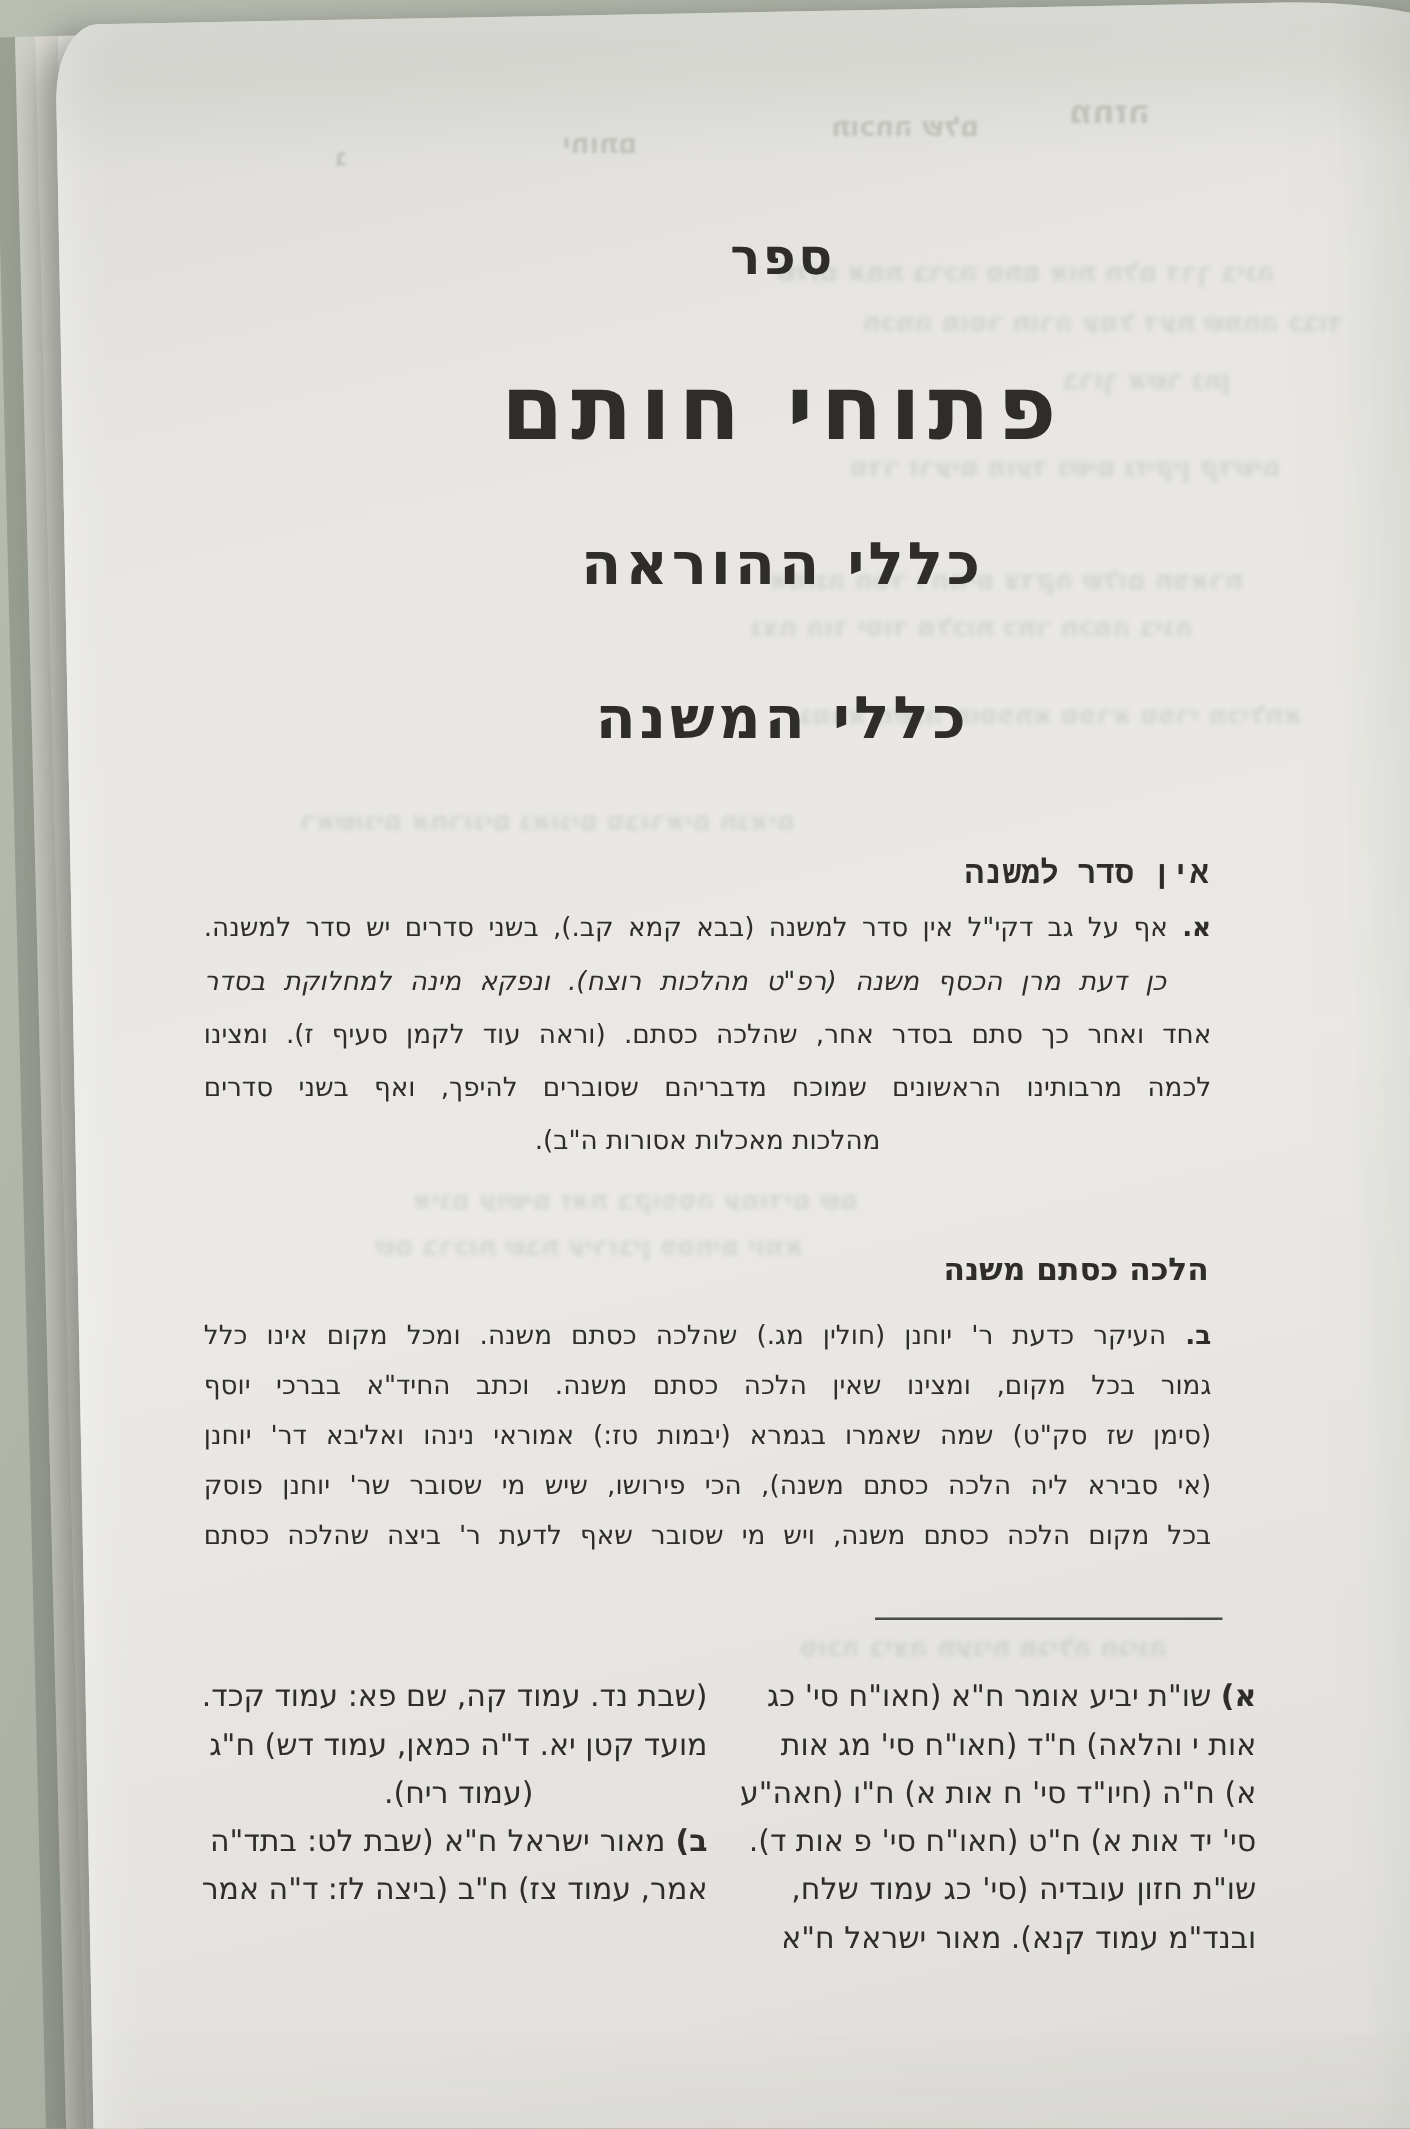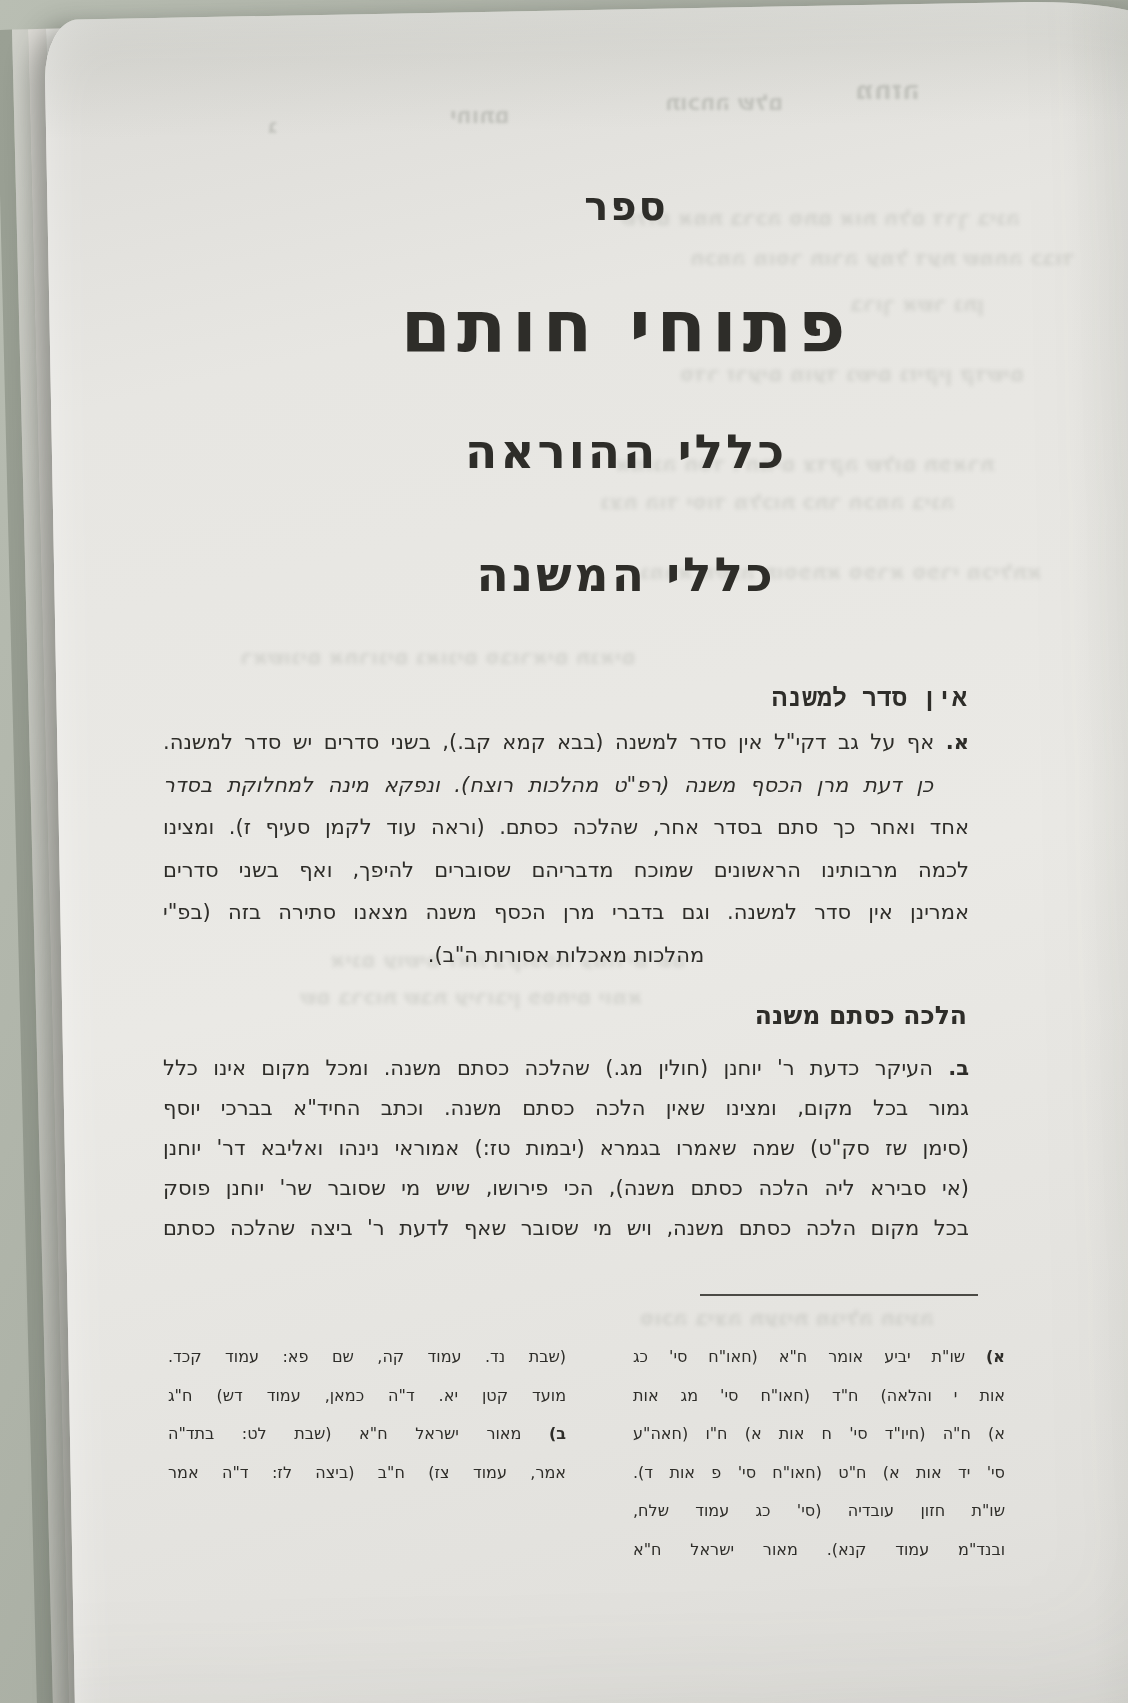--- a/index.html
+++ b/index.html
@@ -45,21 +45,21 @@
   .shead{position:absolute;right:2px;font-size:25px;font-weight:bold;white-space:nowrap;}
   .h1{top:685px;font-family:Liberation Mono, monospace;} .h2{top:1001px;text-align:center;}
   .para{position:absolute;left:0;right:0;font-size:21px;}
   .p1{top:721px;} .p1 .line{line-height:42.5px;}
   .p2{top:1048px;} .p2 .line{line-height:40px;}
   .line{text-align:justify;text-align-last:justify;white-space:nowrap;}
   .line.center{text-align:center;text-align-last:center;}
   .line.ind{padding-right:36px;font-style:italic;}
   .flb::first-letter{font-weight:bold;}
   .rule{position:absolute;top:1294px;left:700px;width:278px;height:2px;background:#4b4a45;}
-  .fncol{position:absolute;font-size:16px;}
+  .fncol{position:absolute;font-size:24px;}
   .fncol .line{line-height:38.5px;}
   .fn-right{top:1338px;left:633px;width:372px;}
   .fn-left{top:1338px;left:168px;width:398px;}
   
   .ghost{position:absolute;transform:scaleX(-1);filter:blur(2px);opacity:.14;
          color:#565c51;font-size:21px;white-space:nowrap;font-weight:bold;}
   .ghost.hdr{opacity:.22;filter:blur(1.4px);}
 </style>
 </head>
 <body>
@@ -100,21 +100,20 @@
       <div class="sub2">כללי המשנה</div>
     </div>
 
     <div class="bodytext">
       <div class="shead h1">אין סדר למשנה</div>
       <div class="para p1">
         <div class="line flb">א. אף על גב דקי"ל אין סדר למשנה (בבא קמא קב.), בשני סדרים יש סדר למשנה.</div>
         <div class="line ind">כן דעת מרן הכסף משנה (רפ"ט מהלכות רוצח). ונפקא מינה למחלוקת בסדר</div>
         <div class="line">אחד ואחר כך סתם בסדר אחר, שהלכה כסתם. (וראה עוד לקמן סעיף ז). ומצינו</div>
         <div class="line">לכמה מרבותינו הראשונים שמוכח מדבריהם שסוברים להיפך, ואף בשני סדרים</div>
-        <div class="line">אמרינן אין סדר למשנה. וגם בדברי מרן הכסף משנה מצאנו סתירה בזה (בפ"י</div>
         <div class="line center">מהלכות מאכלות אסורות ה"ב).</div>
       </div>
 
       <div class="shead h2">הלכה כסתם משנה</div>
       <div class="para p2">
         <div class="line flb">ב. העיקר כדעת ר' יוחנן (חולין מג.) שהלכה כסתם משנה. ומכל מקום אינו כלל</div>
         <div class="line">גמור בכל מקום, ומצינו שאין הלכה כסתם משנה. וכתב החיד"א בברכי יוסף</div>
         <div class="line">(סימן שז סק"ט) שמה שאמרו בגמרא (יבמות טז:) אמוראי נינהו ואליבא דר' יוחנן</div>
         <div class="line">(אי סבירא ליה הלכה כסתם משנה), הכי פירושו, שיש מי שסובר שר' יוחנן פוסק</div>
         <div class="line">בכל מקום הלכה כסתם משנה, ויש מי שסובר שאף לדעת ר' ביצה שהלכה כסתם</div>
@@ -128,18 +127,19 @@
       <div class="line">אות י והלאה) ח"ד (חאו"ח סי' מג אות</div>
       <div class="line">א) ח"ה (חיו"ד סי' ח אות א) ח"ו (חאה"ע</div>
       <div class="line">סי' יד אות א) ח"ט (חאו"ח סי' פ אות ד).</div>
       <div class="line">שו"ת חזון עובדיה (סי' כג עמוד שלח,</div>
       <div class="line">ובנד"מ עמוד קנא). מאור ישראל ח"א</div>
     </div>
 
     <div class="fncol fn-left">
       <div class="line">(שבת נד. עמוד קה, שם פא: עמוד קכד.</div>
       <div class="line">מועד קטן יא. ד"ה כמאן, עמוד דש) ח"ג</div>
+      <div class="line center">(עמוד ריח).</div>
       <div class="line flb">ב) מאור ישראל ח"א (שבת לט: בתד"ה</div>
       <div class="line">אמר, עמוד צז) ח"ב (ביצה לז: ד"ה אמר</div>
     </div>
 
   </div>
 </div>
 
 </body></html>

